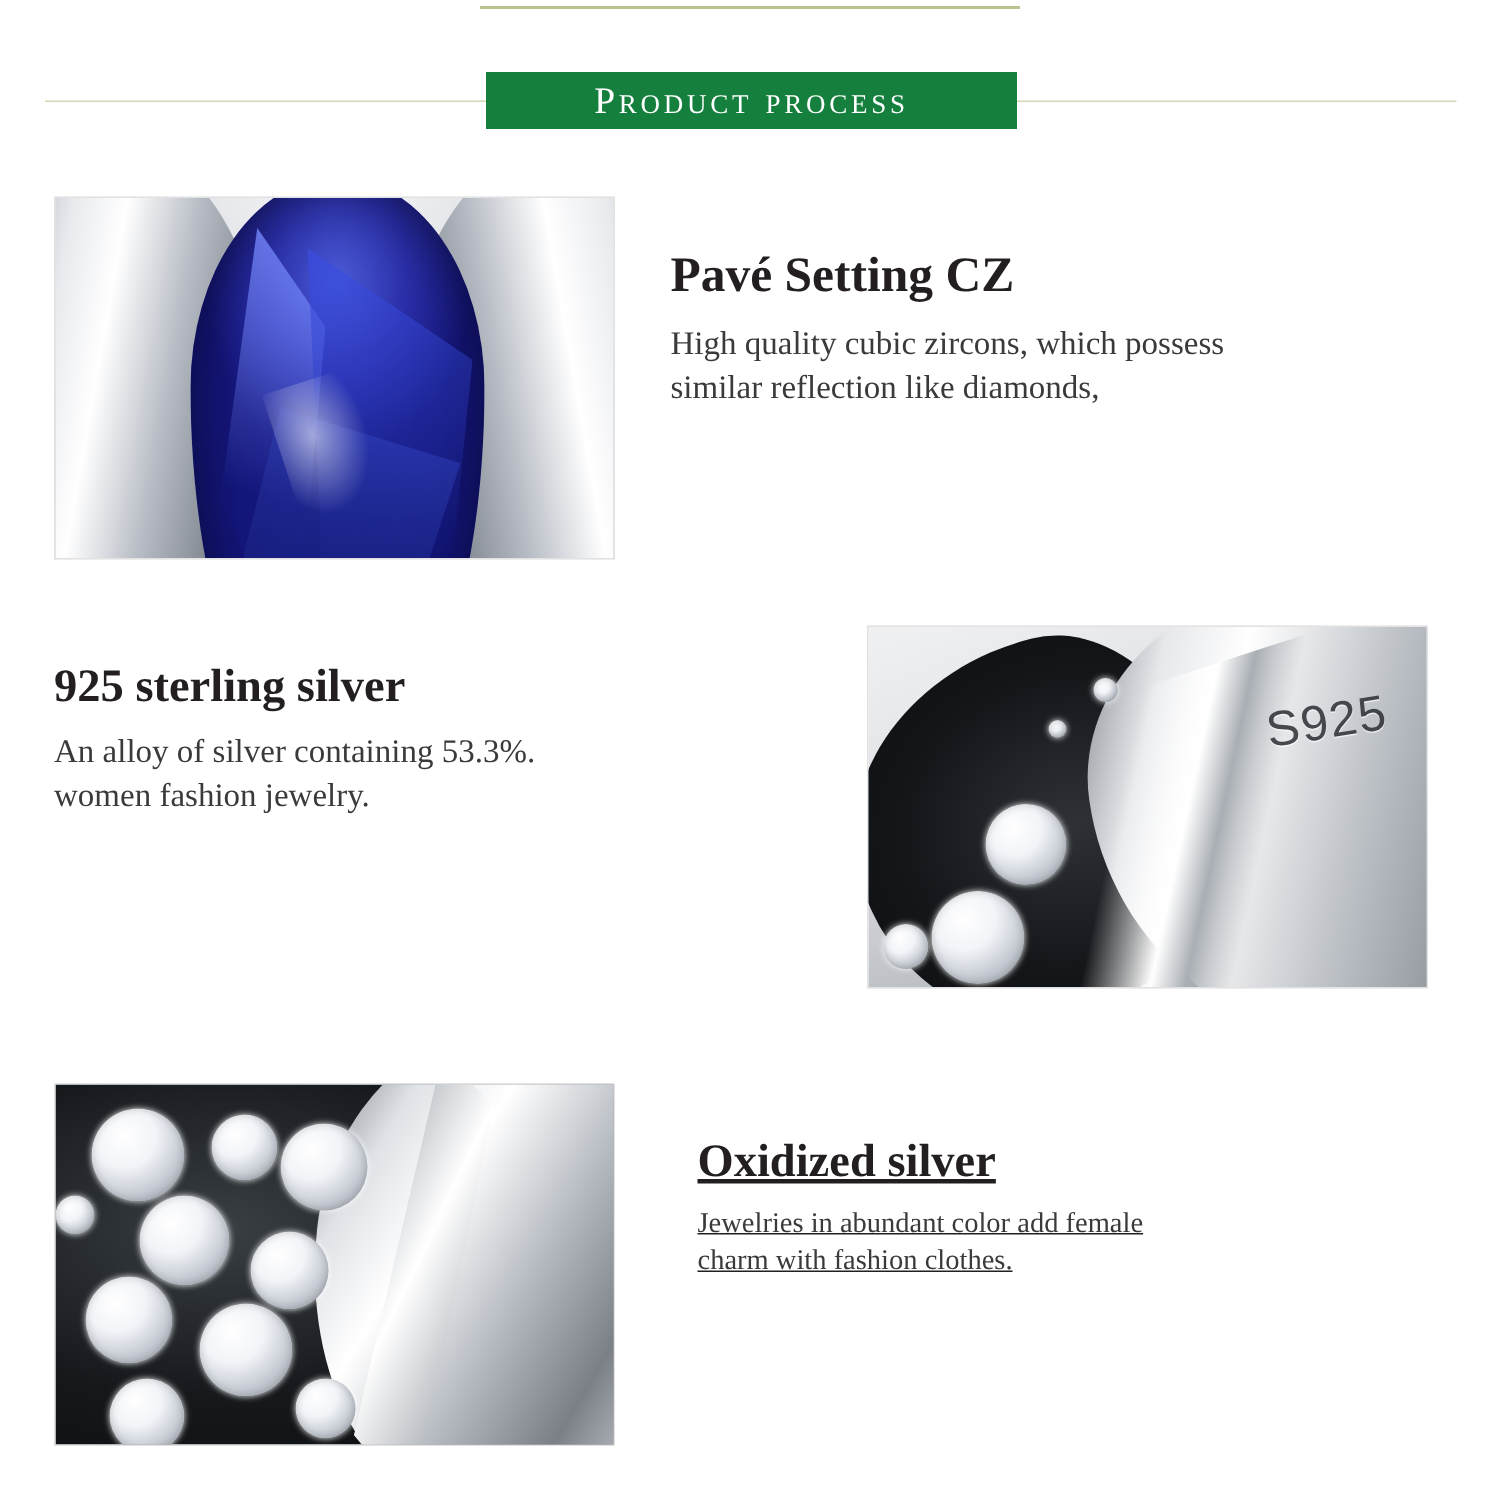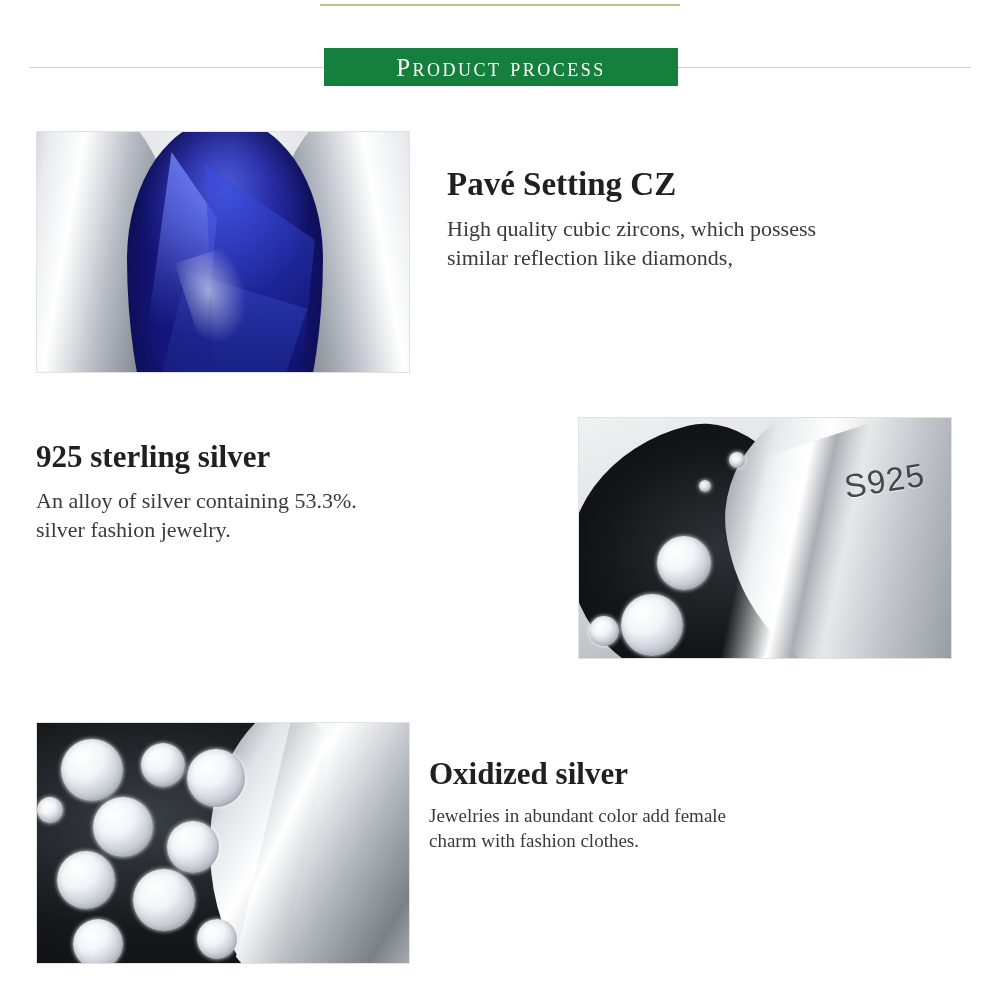--- a/index.html
+++ b/index.html
@@ -198,21 +198,21 @@
   .t-body div { white-space: nowrap; }
 
   .tb-cz     { left: 447px; top: 166px; width: 520px; }
   .tb-cz .t-title { font-size: 33px; }
   .tb-cz .t-body  { font-size: 22px; }
 
   .tb-925    { left: 36px; top: 440px; width: 520px; }
   .tb-925 .t-title { font-size: 31px; }
   .tb-925 .t-body  { font-size: 22px; }
 
-  .tb-ox     { left: 429px; top: 757px; width: 520px; }
+  .tb-ox     { left: 465px; top: 757px; width: 520px; text-decoration: underline; }
   .tb-ox .t-title { font-size: 31px; }
   .tb-ox .t-body  { font-size: 19px; }
 </style>
 </head>
 <body>
 
 <div class="top-rule"></div>
 
 <div class="header-wrap">
   <div class="header-line"></div>
@@ -237,21 +237,21 @@
   <div class="t-body">
     <div>High quality cubic zircons, which possess</div>
     <div>similar reflection like diamonds,</div>
   </div>
 </div>
 
 <div class="textblock tb-925">
   <h2 class="t-title">925 sterling silver</h2>
   <div class="t-body">
     <div>An alloy of silver containing 53.3%.</div>
-    <div>silver fashion jewelry.</div>
+    <div>women fashion jewelry.</div>
   </div>
 </div>
 
 <div class="photo photo-s925">
   <div class="s925-bg"></div>
   <div class="s925-dark"></div>
   <div class="s925-band"></div>
   <div class="s925-rail"></div>
   <div class="cz" style="left:78px;  top:118px; width:54px; height:54px;"></div>
   <div class="cz" style="left:42px;  top:176px; width:62px; height:62px;"></div>

